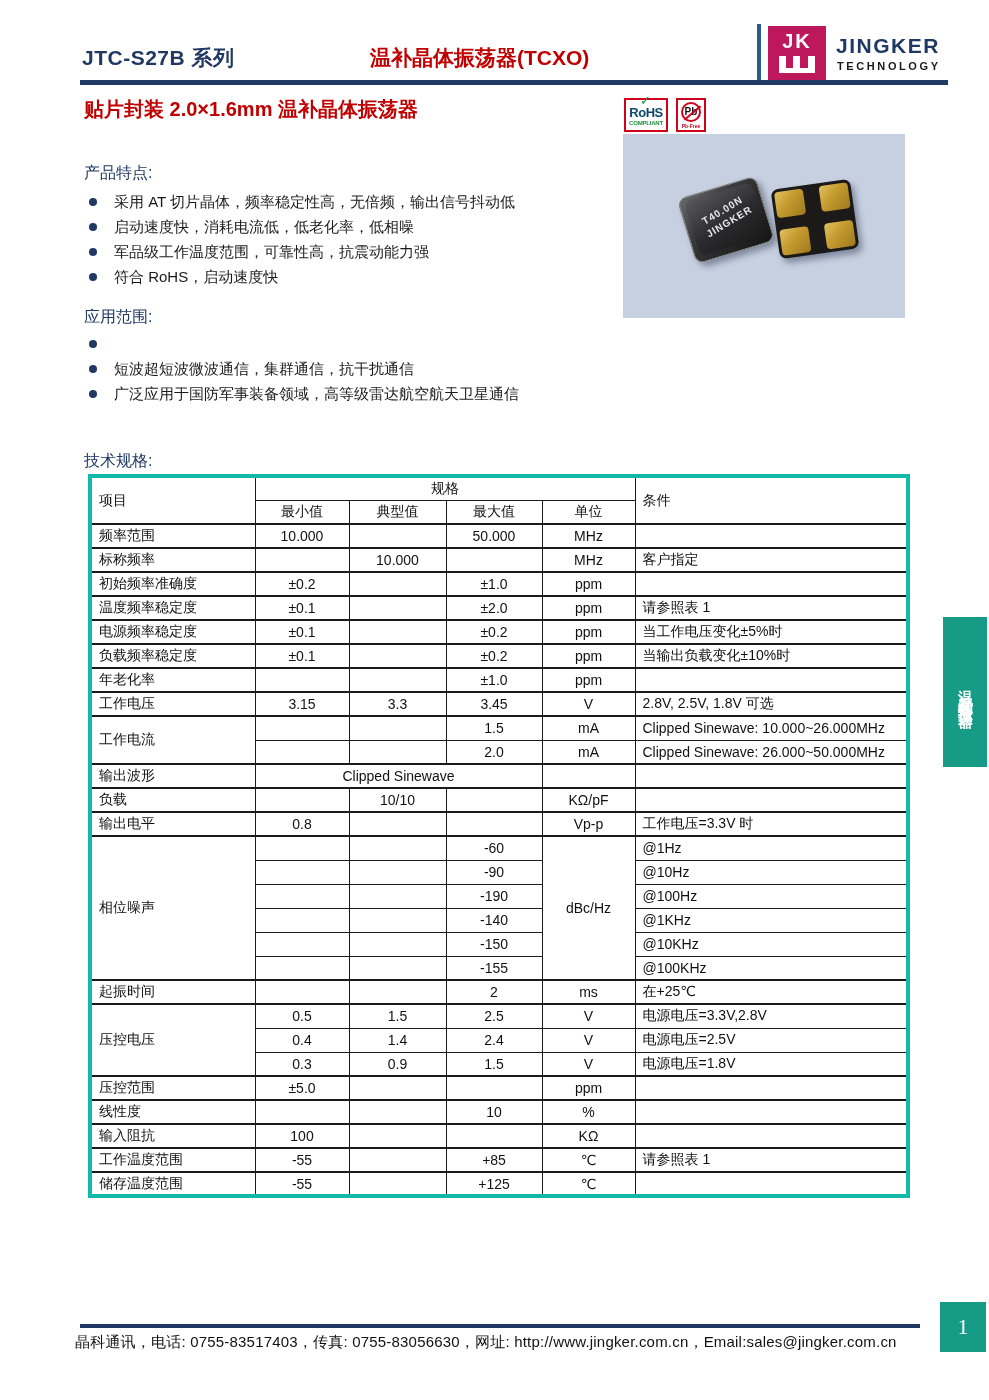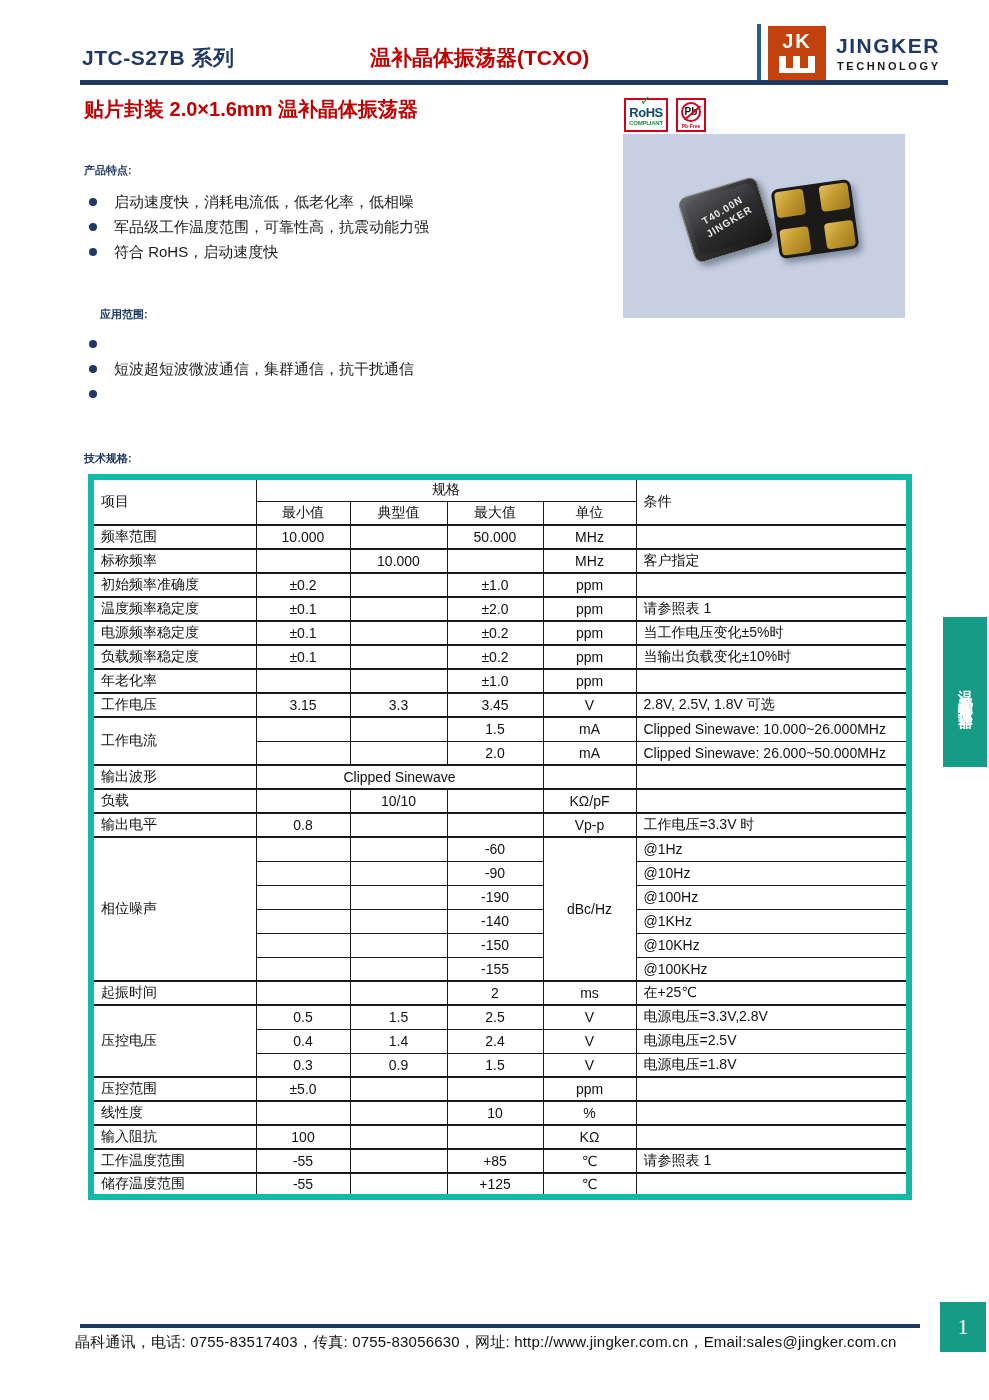--- a/index.html
+++ b/index.html
@@ -8,21 +8,21 @@
 
   
   .series-title { position:absolute; left:82px; top:44px; font-size:21px; font-weight:bold; color:#1F3864; letter-spacing:0.5px; }
   .product-type { position:absolute; left:370px; top:44px; font-size:21px; font-weight:bold; color:#C00000; }
   .header-rule  { position:absolute; left:80px; top:80px; width:868px; height:5px; background:#1F3864; }
   .subtitle     { position:absolute; left:84px; top:96px; font-size:20px; font-weight:bold; color:#C00000; }
 
   
   .logo { position:absolute; left:752px; top:20px; width:210px; height:62px; }
   .logo-lbar { position:absolute; left:5px; top:4px; width:4px; height:58px; background:#2E5B8F; }
-  .logo-mark { position:absolute; left:16px; top:6px; width:58px; height:54px; background:#c2410c; }
+  .logo-mark { position:absolute; left:16px; top:6px; width:58px; height:54px; background:#be185d; }
   .logo-jk { position:absolute; top:4px; left:0; width:100%; text-align:center; color:#fff; font-weight:bold; font-size:20px; letter-spacing:2px; font-family:"Liberation Sans",sans-serif; }
   .castle { position:absolute; left:11px; bottom:7px; width:36px; height:17px; }
   .castle .base { position:absolute; bottom:0; left:0; width:36px; height:5px; background:#fff; }
   .castle .post { position:absolute; bottom:4px; width:7px; height:13px; background:#fff; }
   .castle .p1 { left:0; } .castle .p2 { left:14px; } .castle .p3 { left:29px; }
   .logo-name { position:absolute; left:84px; top:14px; font-size:21px; font-weight:bold; color:#1F3864; letter-spacing:1.5px; }
   .logo-tag  { position:absolute; left:85px; top:40px; font-size:11px; font-weight:bold; color:#1a1a1a; letter-spacing:2.6px;text-align:right; }
 
   
   .rohs-badge { position:absolute; left:624px; top:98px; width:44px; height:34px; border:2px solid #D0021B; background:#fff; text-align:center; }
@@ -45,28 +45,28 @@
   .chip-marking { position:absolute; left:6px; top:16px; width:70px; transform:rotate(-14deg);
                   color:#e8e8e8; font-size:10px; font-weight:bold; text-align:center; line-height:13px; letter-spacing:1px; }
   .chip-bottom { position:absolute; left:152px; top:50px; width:80px; height:70px; border-radius:7px;
                  background:#1c1a18; transform:rotate(-8deg); box-shadow:3px 5px 6px rgba(40,50,80,0.45); }
   .pad { position:absolute; width:29px; height:26px; border-radius:4px;
          background:linear-gradient(135deg,#e3c160 0%,#c49a2f 45%,#9c7a1e 100%); }
   .pad-tl { left:3px;  top:3px; }  .pad-tr { right:3px; top:3px; }
   .pad-bl { left:3px;  bottom:3px; } .pad-br { right:3px; bottom:3px; }
 
   
-  .sec-heading { position:absolute; font-size:11px; font-weight:bold; color:#1F3864; }
+  .sec-heading { position:absolute; font-size:16px; font-weight:normal; color:#1F3864; }
   .bullet-list { position:absolute; left:84px; list-style:none; }
   .bullet-list li { position:relative; padding-left:30px; height:25px; line-height:25px; font-size:15px; color:#1a1a1a; }
   .bullet { position:absolute; left:5px; top:9px; width:8px; height:8px; border-radius:50%; background:#1F3864; }
 
   
   .spec-table { position:absolute; left:88px; top:474px; width:818px; border-collapse:collapse; table-layout:fixed;
-                border:6px solid #14b8a6; font-size:14px; }
+                border:4px solid #14b8a6; font-size:14px; }
   .spec-table td { border:1px solid #1a1a1a; height:24px; padding:1px 7px; text-align:center; color:#111;
                    overflow:hidden; white-space:nowrap; }
   .spec-table tr.g td { border-top-width:2px; }
   .spec-table td.l { text-align:left; }
 
   
   .side-tab { position:absolute; left:943px; top:617px; width:44px; height:150px; background:#169B87; color:#fff;
               display:flex; align-items:center; justify-content:center;
               writing-mode:vertical-rl; text-orientation:upright; font-size:15px; font-weight:bold; letter-spacing:4px; }
   .footer-rule { position:absolute; left:80px; top:1324px; width:840px; height:4px; background:#1F3864; }
@@ -124,30 +124,31 @@
     <div class="chip-bottom">
       <div class="pad pad-tl"></div>
       <div class="pad pad-tr"></div>
       <div class="pad pad-bl"></div>
       <div class="pad pad-br"></div>
     </div>
   </div>
 
   <div class="sec-heading" style="left:84px; top:163px;">产品特点:</div>
   <ul class="bullet-list" style="top:189px;">
+    <li><span class="bullet"></span><span>采用 AT 切片晶体，频率稳定性高，无倍频，输出信号抖动低</span></li>
     <li><span class="bullet"></span><span>启动速度快，消耗电流低，低老化率，低相噪</span></li>
     <li><span class="bullet"></span><span>军品级工作温度范围，可靠性高，抗震动能力强</span></li>
     <li><span class="bullet"></span><span>符合 RoHS，启动速度快</span></li>
   </ul>
 
-  <div class="sec-heading" style="left:84px; top:307px;margin-left:16px;">应用范围:</div>
+  <div class="sec-heading" style="left:84px; top:307px;">应用范围:</div>
   <ul class="bullet-list" style="top:331px;">
     <li><span class="bullet"></span></li>
     <li><span class="bullet"></span><span>短波超短波微波通信，集群通信，抗干扰通信</span></li>
-    <li><span class="bullet"></span></li>
+    <li><span class="bullet"></span><span>广泛应用于国防军事装备领域，高等级雷达航空航天卫星通信</span></li>
   </ul>
 
   <div class="sec-heading" style="left:84px; top:451px;">技术规格:</div>
   <table class="spec-table">
     <colgroup>
       <col style="width:165px">
         <col style="width:94px">
         <col style="width:97px">
       <col style="width:96px">
         <col style="width:93px">

